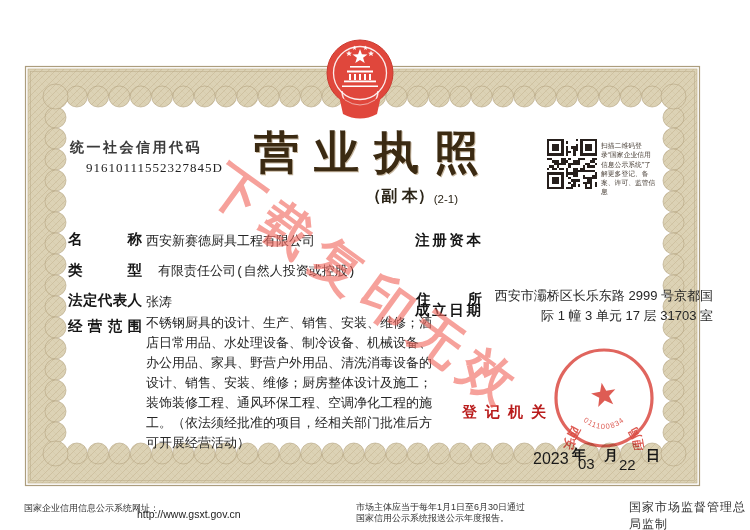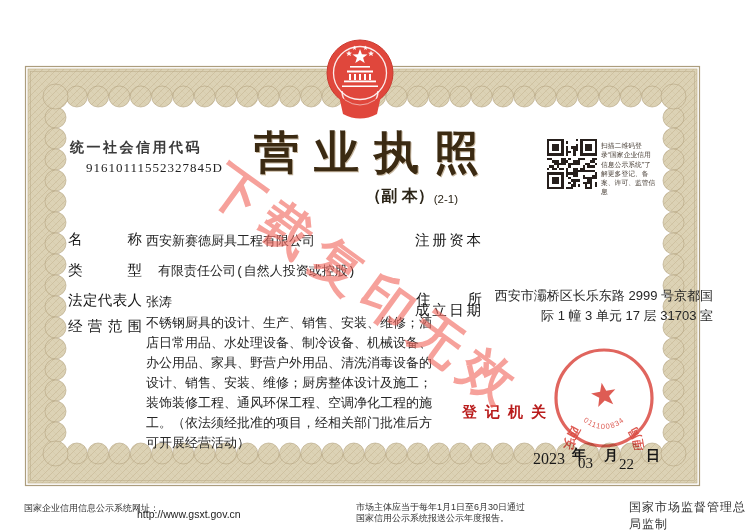--- a/index.html
+++ b/index.html
@@ -14,29 +14,29 @@
   .title{position:absolute;left:254px;top:123px;font-size:45px;font-weight:700;letter-spacing:15px;
          color:#3b2a12;font-family:Liberation Sans, sans-serif;white-space:nowrap;
          text-shadow:1px 1px 0 rgba(130,96,44,0.45);z-index:3;}
   .subtitle{position:absolute;left:288px;top:186px;width:170px;text-align:right;font-size:16px;
             font-weight:600;color:#2b2417;z-index:3;white-space:nowrap;}
   .subtitle .copyno{font-size:11.5px;font-weight:400;vertical-align:-2px;letter-spacing:0;}
   svg.qr{position:absolute;left:547px;top:139px;z-index:3;}
   .qr-caption{position:absolute;left:601px;top:141px;width:55px;font-size:6.8px;line-height:9.3px;
               color:#4a4038;z-index:3;}
   .lbl{position:absolute;width:74px;text-align:justify;text-align-last:justify;font-size:14.5px;
-       font-weight:400;color:#161616;z-index:3;}
+       font-weight:700;color:#161616;z-index:3;}
   .lblr{width:66px;}
   .val{position:absolute;font-size:13px;color:#262626;z-index:3;line-height:20px;}
   .scope{width:287px;}
   .addr{width:224px;}
   .reg-label{position:absolute;left:462px;top:403px;font-size:15px;font-weight:600;
              letter-spacing:8px;color:#b91c1c;z-index:3;white-space:nowrap;}
   .d{position:absolute;z-index:3;}
-  .d-num{font-family:Liberation Serif, serif;font-size:16px;color:#1a1a1a;}
+  .d-num{font-family:Liberation Sans, sans-serif;font-size:16px;color:#1a1a1a;}
   .d-unit{font-size:14px;font-weight:600;color:#161616;}
   .watermark{position:absolute;left:236px;top:150px;font-size:52px;font-weight:700;letter-spacing:10px;
              color:rgba(240,103,94,0.62);transform:rotate(36deg);transform-origin:0 0;
              white-space:nowrap;z-index:6;pointer-events:none;}
   svg.seal{position:absolute;left:552px;top:346px;z-index:7;mix-blend-mode:multiply;opacity:0.9;}
   .f-left-label{position:absolute;left:24px;top:502px;font-size:9px;color:#333;z-index:3;}
   .f-left-url{position:absolute;left:137px;top:508px;font-size:10.5px;color:#222;z-index:3;}
   .f-mid{position:absolute;left:356px;top:502px;width:178px;font-size:9px;line-height:10.5px;color:#333;z-index:3;}
   .f-right{position:absolute;left:593px;top:499px;font-size:12px;color:#333;letter-spacing:1px;z-index:3;padding-left:36px;}
 </style>

